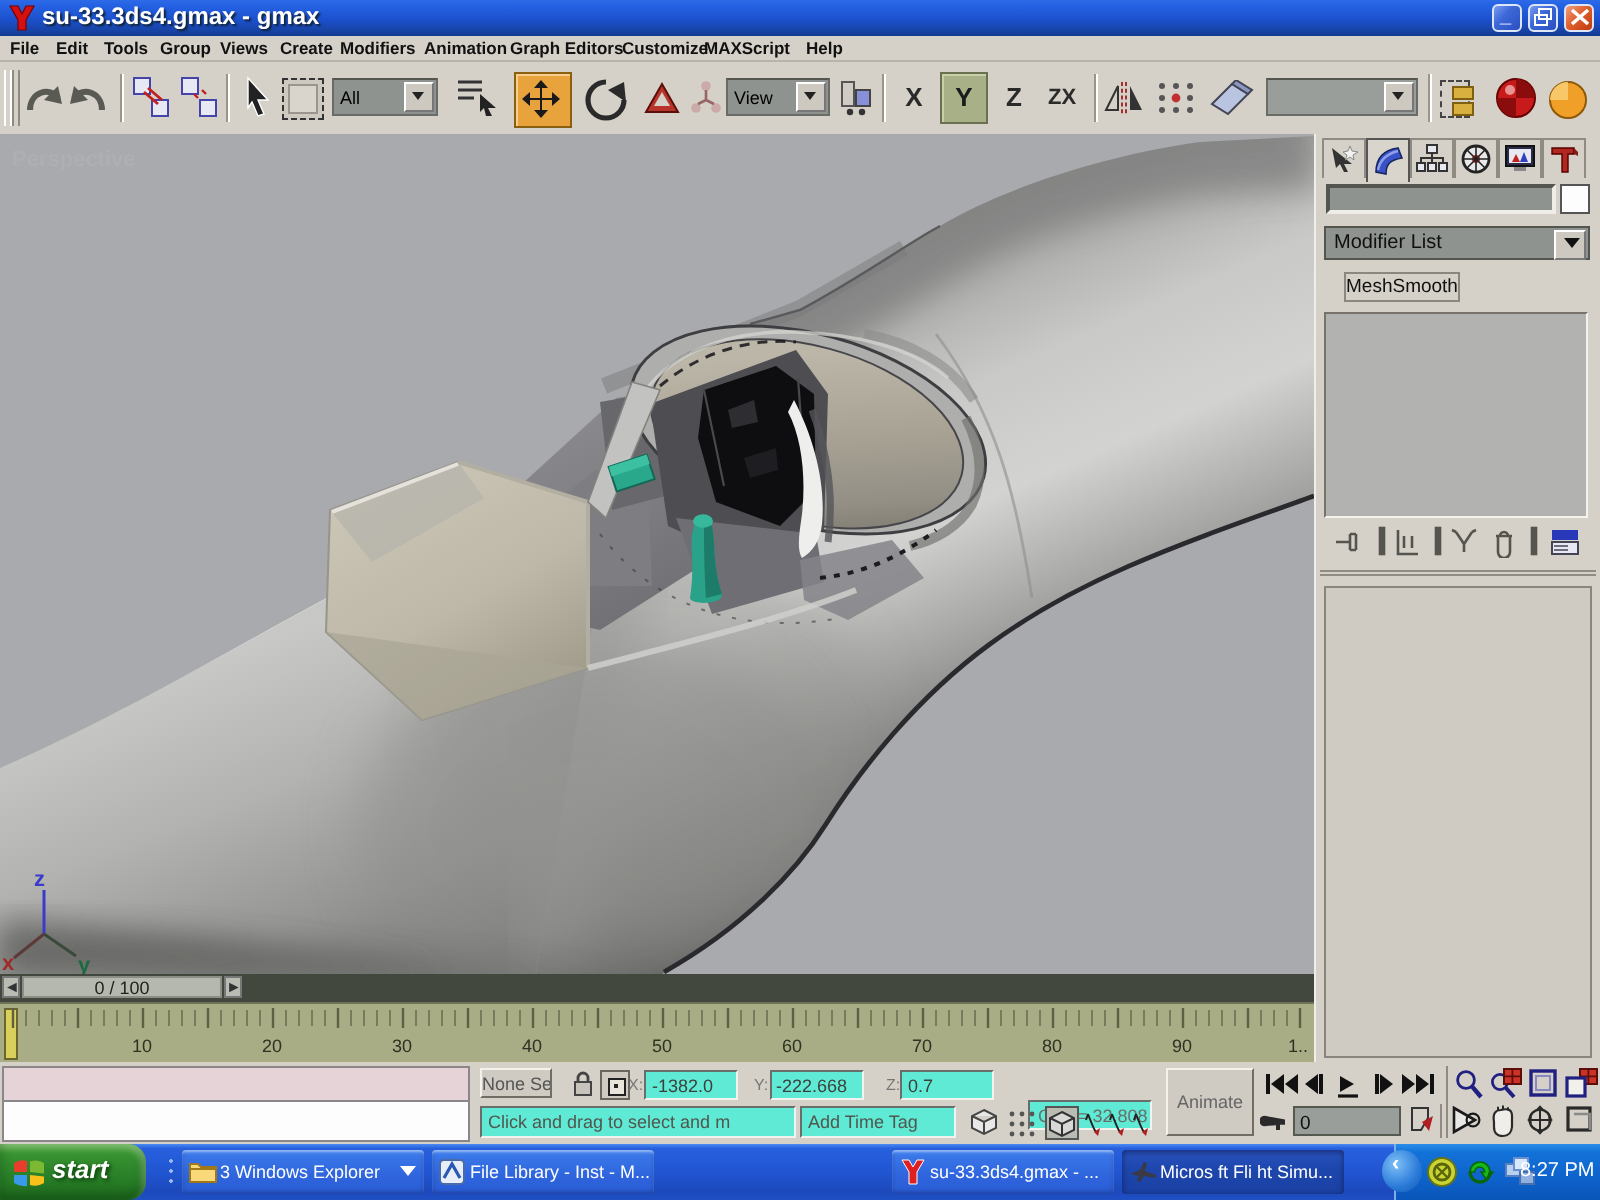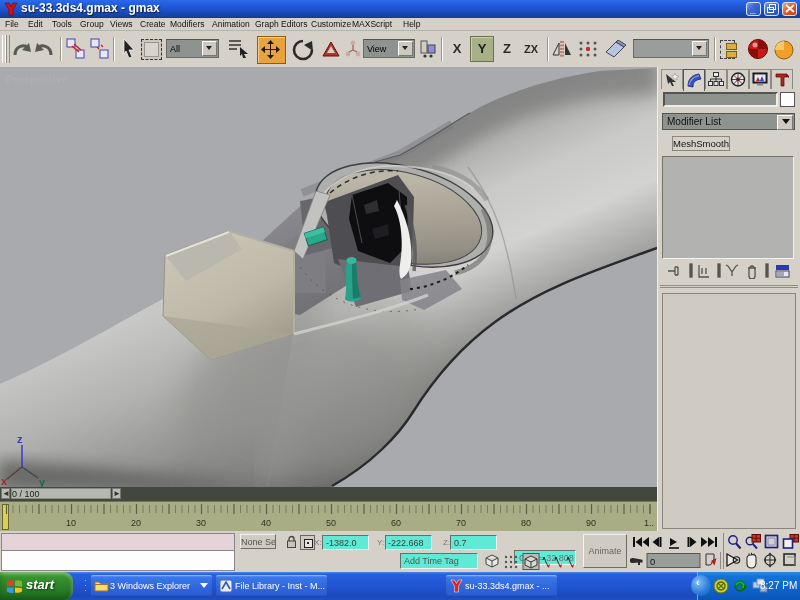--- a/index.html
+++ b/index.html
@@ -9,21 +9,21 @@
   
   #titlebar{left:0;top:0;width:800px;height:18px;
     background:linear-gradient(180deg,#2c6ae8 0%,#2461e2 18%,#1c50cc 55%,#16419f 90%,#123a90 100%);}
   #titletext{left:21px;top:1px;color:#fff;font-size:12px;font-weight:bold;letter-spacing:0px;text-shadow:1px 1px 1px #123;}
   .capbtn{top:2px;width:15px;height:14px;border-radius:3px;border:1px solid #dce6f8;box-sizing:border-box;}
   .capblue{background:linear-gradient(135deg,#7a9cf0 0%,#3d68d8 40%,#2a50c0 100%);}
   #btnclose{background:linear-gradient(135deg,#f0a080 0%,#e0602c 45%,#c03a10 100%);}
   .capglyph{position:absolute;color:#fff;font-weight:bold;}
   
   #menubar{left:0;top:18px;width:800px;height:12px;background:#d5d1c8;border-bottom:1px solid #b8b4ab;font-size:8.5px;color:#111;}
-  #menubar span{position:absolute;top:1px;}
+  #menubar span{position:absolute;top:1px;font-weight:bold;}
   
   #toolbar{left:0;top:31px;width:800px;height:36px;background:#d5d1c8;border-bottom:1px solid #8f8b83;}
   .tsep{position:absolute;top:6px;width:1px;height:24px;background:#999589;border-right:1px solid #fff;}
   .drop{position:absolute;box-sizing:border-box;background:#8f938f;border:1px solid #6a6a66;border-top-color:#55554f;color:#000;font-size:9px;}
   .droparrow{position:absolute;right:1px;top:1px;bottom:1px;width:13px;background:#cdc9c0;border:1px solid #fff;border-right-color:#777;border-bottom-color:#777;}
   .droparrow:after{content:"";position:absolute;left:3px;top:4px;border:3px solid transparent;border-top:4px solid #222;}
   
   #viewport{left:0;top:67px;width:657px;height:420px;background:#a9aaad;}
   
   #cmdpanel{left:657px;top:67px;width:143px;height:464px;background:#d5d1c8;border-left:1px solid #efeeea;box-sizing:border-box;}
@@ -384,21 +384,21 @@
       <rect x="110" y="8" width="13" height="6" fill="#e8e8f4" stroke="#445"></rect>
       <path d="M111,10 h7 M111,12 h7" stroke="#445" stroke-width="0.8"></path>
     </svg>
     <div class="abs" style="left:2px;top:218px;width:138px;height:1px;background:#908c84"></div>
     <div class="abs" style="left:2px;top:220px;width:138px;height:1px;background:#908c84"></div>
 
     <div class="abs" style="left:4px;top:226px;width:134px;height:236px;background:#cfcbc3;border:1px solid #8a867e;box-sizing:border-box"></div>
   </div>
   <div id="timeslider" class="abs">
     <div class="abs" style="left:1px;top:1px;width:9px;height:11px;background:#b8bcb2;border:1px solid #777;box-sizing:border-box;font-size:8px;color:#333;text-align:center;line-height:10px">◄</div>
-    <div class="abs" style="left:11px;top:1px;width:100px;height:11px;background:#b4b8ae;border:1px solid #8a8e84;box-sizing:border-box;font-size:9px;color:#20241c;line-height:10px">0 / 100</div>
+    <div class="abs" style="left:11px;top:1px;width:100px;height:11px;background:#b4b8ae;border:1px solid #8a8e84;box-sizing:border-box;font-size:9px;color:#20241c;text-align:center;line-height:10px">0 / 100</div>
     <div class="abs" style="left:112px;top:1px;width:9px;height:11px;background:#b8bcb2;border:1px solid #777;box-sizing:border-box;font-size:8px;color:#333;text-align:center;line-height:10px">►</div>
   </div>
   <div id="ruler" class="abs">
     <div class="abs" style="left:2px;top:2px;width:5px;height:24px;background:#d8d05a;border:1px solid #6a6630"></div>
     <svg class="abs" style="left:0;top:0" width="657" height="30" viewBox="0 0 657 30">
       <g stroke="#777c5c" stroke-width="1">
         <path d="M13,3 v8 M19.5,3 v8 M26,3 v8 M32.5,3 v8 M45.5,3 v8 M52,3 v8 M58.5,3 v8 M65,3 v8 M78,3 v8 M84.5,3 v8 M91,3 v8 M97.5,3 v8 M110.5,3 v8 M117,3 v8 M123.5,3 v8 M130,3 v8 M143,3 v8 M149.5,3 v8 M156,3 v8 M162.5,3 v8 M175.5,3 v8 M182,3 v8 M188.5,3 v8 M195,3 v8 M208,3 v8 M214.5,3 v8 M221,3 v8 M227.5,3 v8 M240.5,3 v8 M247,3 v8 M253.5,3 v8 M260,3 v8 M273,3 v8 M279.5,3 v8 M286,3 v8 M292.5,3 v8 M305.5,3 v8 M312,3 v8 M318.5,3 v8 M325,3 v8 M338,3 v8 M344.5,3 v8 M351,3 v8 M357.5,3 v8 M370.5,3 v8 M377,3 v8 M383.5,3 v8 M390,3 v8 M403,3 v8 M409.5,3 v8 M416,3 v8 M422.5,3 v8 M435.5,3 v8 M442,3 v8 M448.5,3 v8 M455,3 v8 M468,3 v8 M474.5,3 v8 M481,3 v8 M487.5,3 v8 M500.5,3 v8 M507,3 v8 M513.5,3 v8 M520,3 v8 M533,3 v8 M539.5,3 v8 M546,3 v8 M552.5,3 v8 M565.5,3 v8 M572,3 v8 M578.5,3 v8 M585,3 v8 M598,3 v8 M604.5,3 v8 M611,3 v8 M617.5,3 v8 M630.5,3 v8 M637,3 v8 M643.5,3 v8 M650,3 v8"></path>
       </g>
       <g stroke="#5c6044" stroke-width="1.2">
         <path d="M6.5,2 v10 M39,2 v10 M71.5,2 v10 M104,2 v10 M136.5,2 v10 M169,2 v10 M201.5,2 v10 M234,2 v10 M266.5,2 v10 M299,2 v10 M331.5,2 v10 M364,2 v10 M396.5,2 v10 M429,2 v10 M461.5,2 v10 M494,2 v10 M526.5,2 v10 M559,2 v10 M591.5,2 v10 M624,2 v10 M650,2 v10"></path>
@@ -430,20 +430,21 @@
       <div style="position:absolute;left:5.5px;top:5.5px;width:2px;height:2px;background:#222"></div>
     </div>
     <span class="abs" style="left:314px;top:7px;font-size:8px;color:#777">X:</span>
     <div class="sunk" style="left:322px;top:4px;width:47px;height:15px;line-height:14px;padding-left:3px">-1382.0</div>
     <span class="abs" style="left:377px;top:7px;font-size:8px;color:#777">Y:</span>
     <div class="sunk" style="left:385px;top:4px;width:47px;height:15px;line-height:14px;padding-left:2px">-222.668</div>
     <span class="abs" style="left:443px;top:7px;font-size:8px;color:#777">Z:</span>
     <div class="sunk" style="left:450px;top:4px;width:47px;height:15px;line-height:14px;padding-left:3px">0.7</div>
     <div class="sunk" style="left:514px;top:19px;width:62px;height:15px;line-height:14px;padding-left:4px;color:#6a6e6a">Grid = 32.808</div>
     <div class="gbtn" style="left:583px;top:3px;width:44px;height:34px;line-height:32px;color:#666">Animate</div>
+    <div class="sunk" style="left:240px;top:22px;width:158px;height:16px;line-height:15px;padding-left:3px;overflow:hidden;white-space:nowrap;color:#52564f">Click and drag to select and m</div>
     <div class="sunk" style="left:400px;top:22px;width:78px;height:16px;line-height:15px;padding-left:3px;color:#52564f;overflow:hidden;white-space:nowrap">Add Time Tag</div>
     <svg class="abs" style="left:484px;top:22px" width="96" height="17" viewBox="0 0 96 17">
       <g>
         <path d="M8,2 L14,5 L14,11 L8,14 L2,11 L2,5 Z M2,5 L8,8 L14,5 M8,8 L8,14" fill="#e8e8e6" stroke="#444" stroke-width="1"></path>
         <g fill="#555">
             <circle cx="22" cy="4" r="1.2"></circle>
             <circle cx="27" cy="4" r="1.2"></circle>
             <circle cx="32" cy="4" r="1.2"></circle>
             <circle cx="22" cy="9" r="1.2"></circle>
             <circle cx="27" cy="9" r="1.2"></circle>
@@ -554,20 +555,26 @@
         <path d="M3,10 L7,3 L11,10" stroke="#2858b0" fill="none" stroke-width="1.6"></path>
       </svg>
       <span class="lbl">File Library - Inst - M...</span>
     </div>
     <div class="task" style="left:446px;width:111px">
       <svg class="abs" style="left:4px;top:4px" width="13" height="14" viewBox="0 0 13 14">
         <path d="M1,1 L4.5,1 L6.5,4.5 L8.5,1 L12,1 L8.5,7 L8.5,13 L4.5,13 L4.5,7 Z" fill="#e02020" stroke="#fff" stroke-width="0.5"></path>
       </svg>
       <span class="lbl">su-33.3ds4.gmax - ...</span>
     </div>
+    <div class="task" style="left:561px;width:111px;background:linear-gradient(180deg,#2a55c0 0%,#1e47ae 40%,#1a40a2 100%);box-shadow:inset 0 1px 3px rgba(0,0,40,.5)">
+      <svg class="abs" style="left:3px;top:5px" width="15" height="12" viewBox="0 0 15 12">
+        <path d="M1,7 L6,5 L8,1 L9.5,1.5 L8.5,5.5 L14,7.5 L13.5,9 L8,8 L6,11 L4.5,10.5 L5.5,8 Z" fill="#3a3a46"></path>
+      </svg>
+      <span class="lbl">Micros ft Fli ht Simu...</span>
+    </div>
     <div class="abs" style="left:697px;top:0;width:103px;height:28px;background:linear-gradient(180deg,#2a8de8 0%,#1272d8 15%,#0e63cc 60%,#0a55b8 100%);border-left:1px solid #7ab0f0">
       <div class="abs" style="left:-7px;top:3px;width:20px;height:21px;border-radius:50%;background:radial-gradient(circle at 7px 7px,#7ec0f8,#2a7ad8 60%,#1358b0)"></div>
       <span class="abs" style="left:-2px;top:4px;color:#fff;font-weight:bold;font-size:11px">‹</span>
       <svg class="abs" style="left:15px;top:6px" width="16" height="16" viewBox="0 0 16 16">
         <circle cx="8" cy="8" r="7" fill="#c8d434" stroke="#6a7410"></circle>
         <circle cx="8" cy="8" r="4" fill="none" stroke="#5a6408" stroke-width="1.4"></circle>
         <path d="M5,5 L11,11 M11,5 L5,11" stroke="#5a6408" stroke-width="1.2"></path>
       </svg>
       <svg class="abs" style="left:35px;top:7px" width="14" height="14" viewBox="0 0 14 14">
         <path d="M2,7 a5,5 0 0 1 10,0 l1.5,0 -3,4 -3,-4 1.8,0 a2.5,2.5 0 0 0 -5,0 Z" fill="#18b818" stroke="#086808" stroke-width="0.8"></path>

